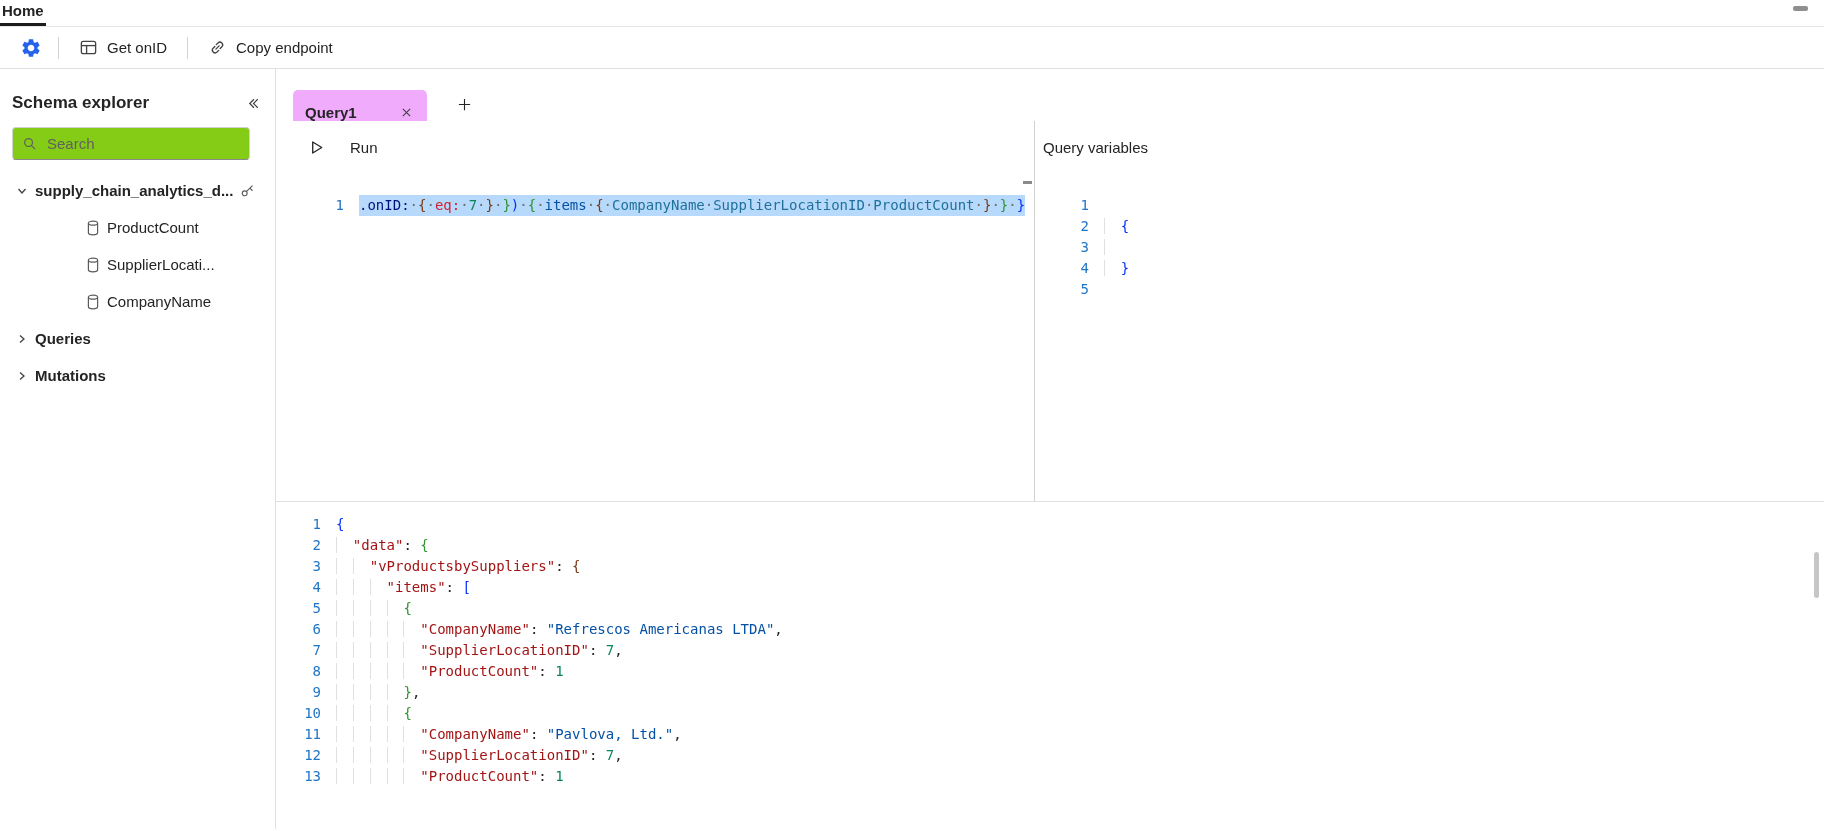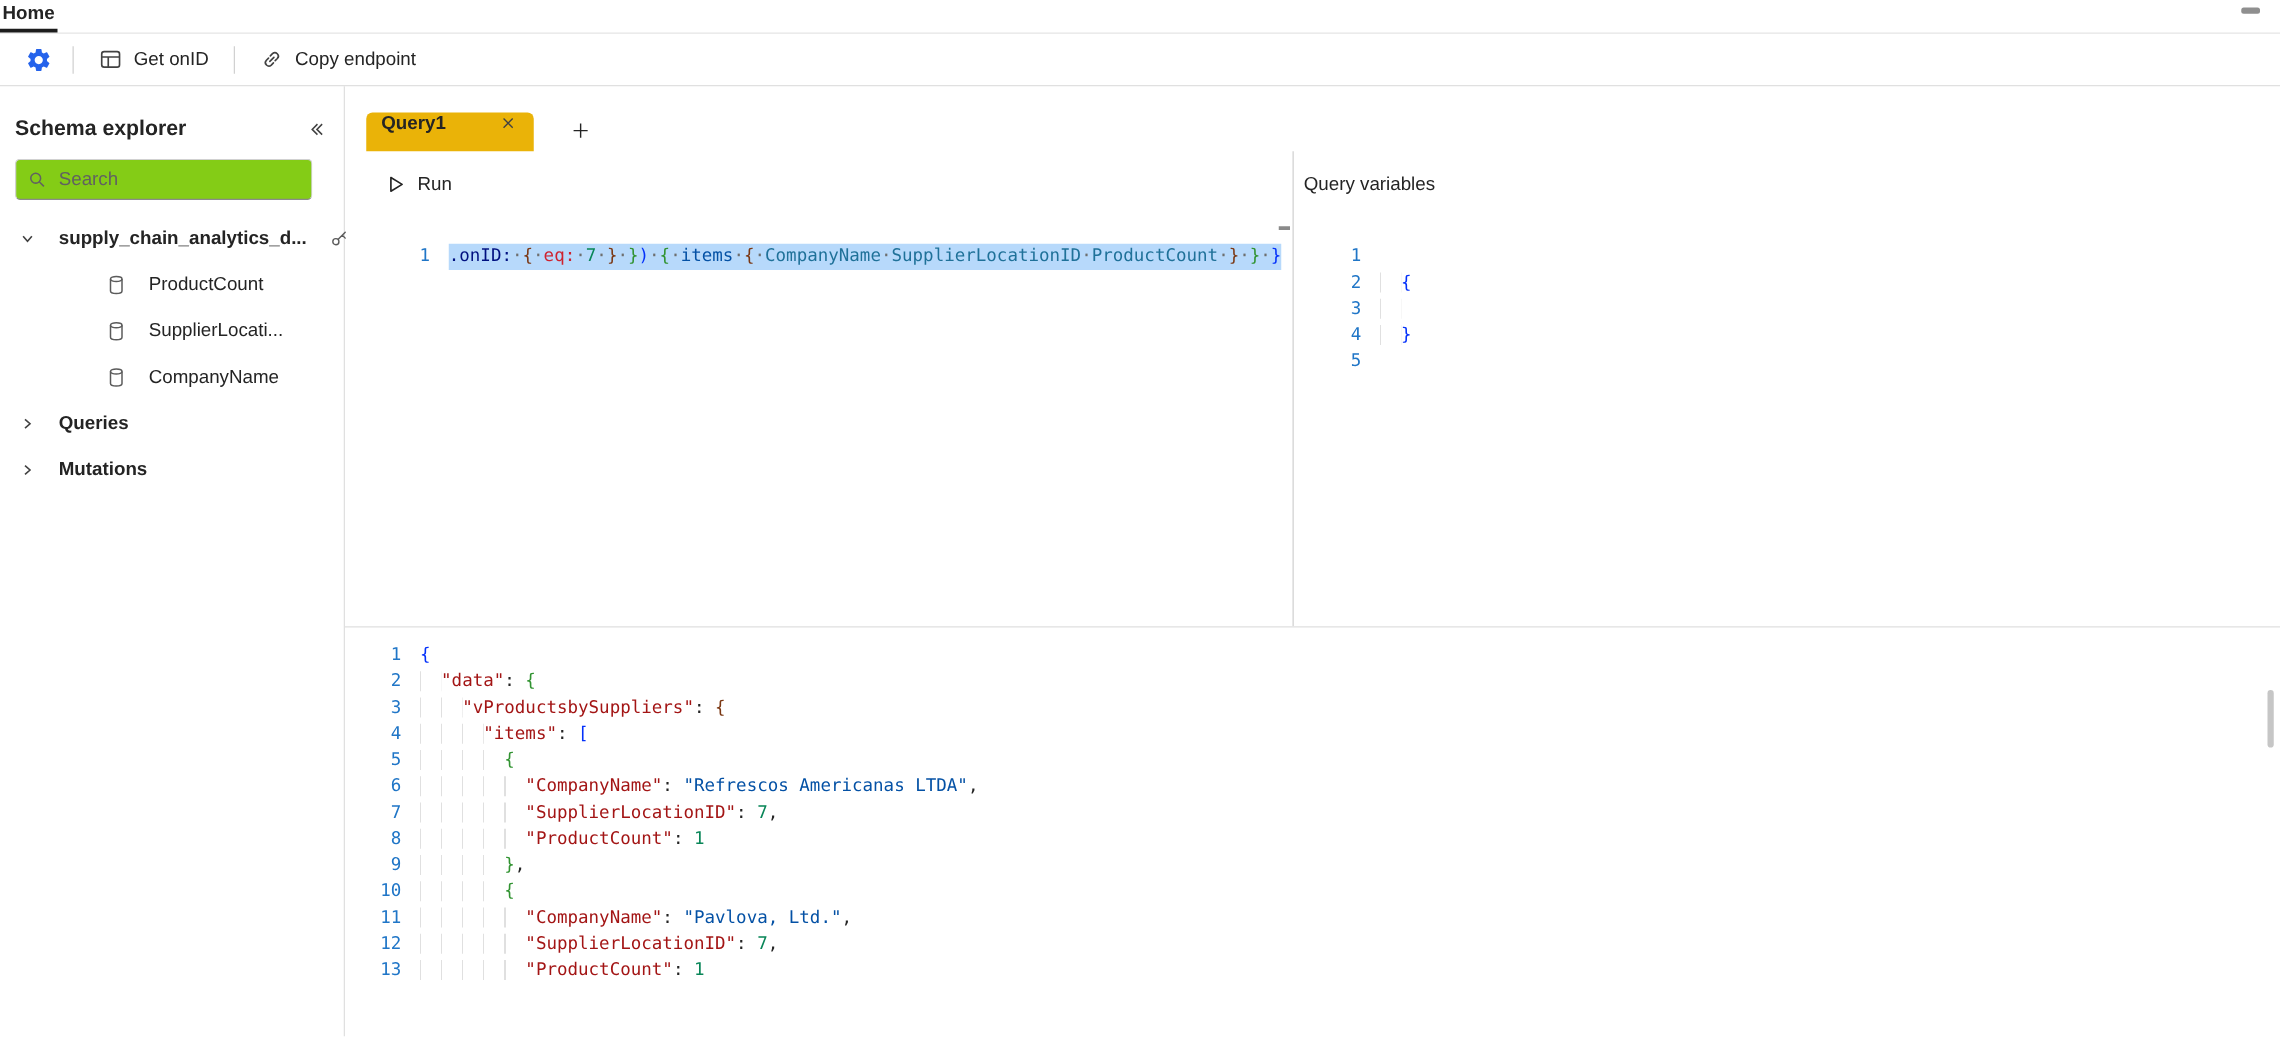--- a/index.html
+++ b/index.html
@@ -23,43 +23,43 @@
   
   .sidebar{width:276px;flex:none;border-right:1px solid #e0e0e0;box-sizing:border-box;padding:24px 12px 0}
   .sb-head{display:flex;align-items:center;justify-content:space-between}
   .sb-title{font-size:17px;font-weight:700}
   .collapse-btn{display:flex;padding:2px;cursor:pointer}
   .search-box{margin-top:14px;width:238px;height:33px;box-sizing:border-box;border:1px solid #d1d1d1;
               border-bottom-color:#8a8a8a;border-radius:4px;display:flex;align-items:center;padding:0 9px;gap:8px;background:#84cc16}
   .search-box input{border:none;outline:none;width:100%;font-size:15px;font-family:inherit;color:#242424;background:transparent}
   .search-box input::placeholder{color:#616161}
   .tree{margin-top:12px}
-  .tree-row{height:37px;display:flex;align-items:center;gap:19px;font-size:15px;cursor:pointer;white-space:nowrap}
+  .tree-row{height:37px;display:flex;align-items:center;gap:7px;font-size:15px;cursor:pointer;white-space:nowrap}
   .tree-row.l0{padding-left:4px}
   .tree-row.l1{padding-left:30px}
   .tree-row.l2{padding-left:74px}
   .tree-row.bold .lbl{font-weight:700}
   .ico{display:flex;align-items:center}
   .trail{margin-left:auto;margin-right:16px}
 
   
   .main{flex:1;display:flex;flex-direction:column;min-width:0;position:relative}
   .tabstrip{height:52px;display:flex;align-items:flex-end;padding-left:17px;box-sizing:border-box;gap:24px}
-  .qtab{width:134px;height:31px;background:#eab308;border-radius:5px 5px 0 0;display:flex;align-items:flex-start;
+  .qtab{width:134px;height:31px;background:#f0abfc;border-radius:5px 5px 0 0;display:flex;align-items:flex-end;
         justify-content:space-between;padding:0 12px;box-sizing:border-box;cursor:pointer}
   .qtab .t-label{font-size:15px;font-weight:700}
   .tab-close{display:flex;padding:3px;cursor:pointer}
   .newtab-btn{display:flex;padding:6px;margin-bottom:3px;cursor:pointer}
 
   .editors-row{height:380px;display:flex;box-sizing:border-box}
   .left-col{width:758px;flex:none;display:flex;flex-direction:column;position:relative}
   .v-divider{width:1px;background:#d1d1d1;flex:none;cursor:col-resize}
   .right-col{flex:1;display:flex;flex-direction:column;position:relative}
   .run-row{height:52px;display:flex;align-items:center;padding-left:32px}
-  .run-btn{display:flex;align-items:flex-start;gap:9px;font-size:15px;cursor:pointer}
+  .run-btn{display:flex;align-items:flex-start;gap:25px;font-size:15px;cursor:pointer}
   .vars-title{height:52px;display:flex;align-items:center;padding-left:8px;font-size:15px;font-weight:400}
 
   
   .editor{font-family:"DejaVu Sans Mono","Liberation Mono",monospace;font-size:14px;line-height:21px;cursor:text}
   .qe-editor{margin-top:22px}
   .vars-editor{margin-top:22px}
   .res-editor{margin-top:12px}
   .cl{display:flex;height:21px}
   .gutter{flex:none;text-align:right;color:var(--c-linenum,#2076c7)}
   .qe-editor .gutter{width:68px}

